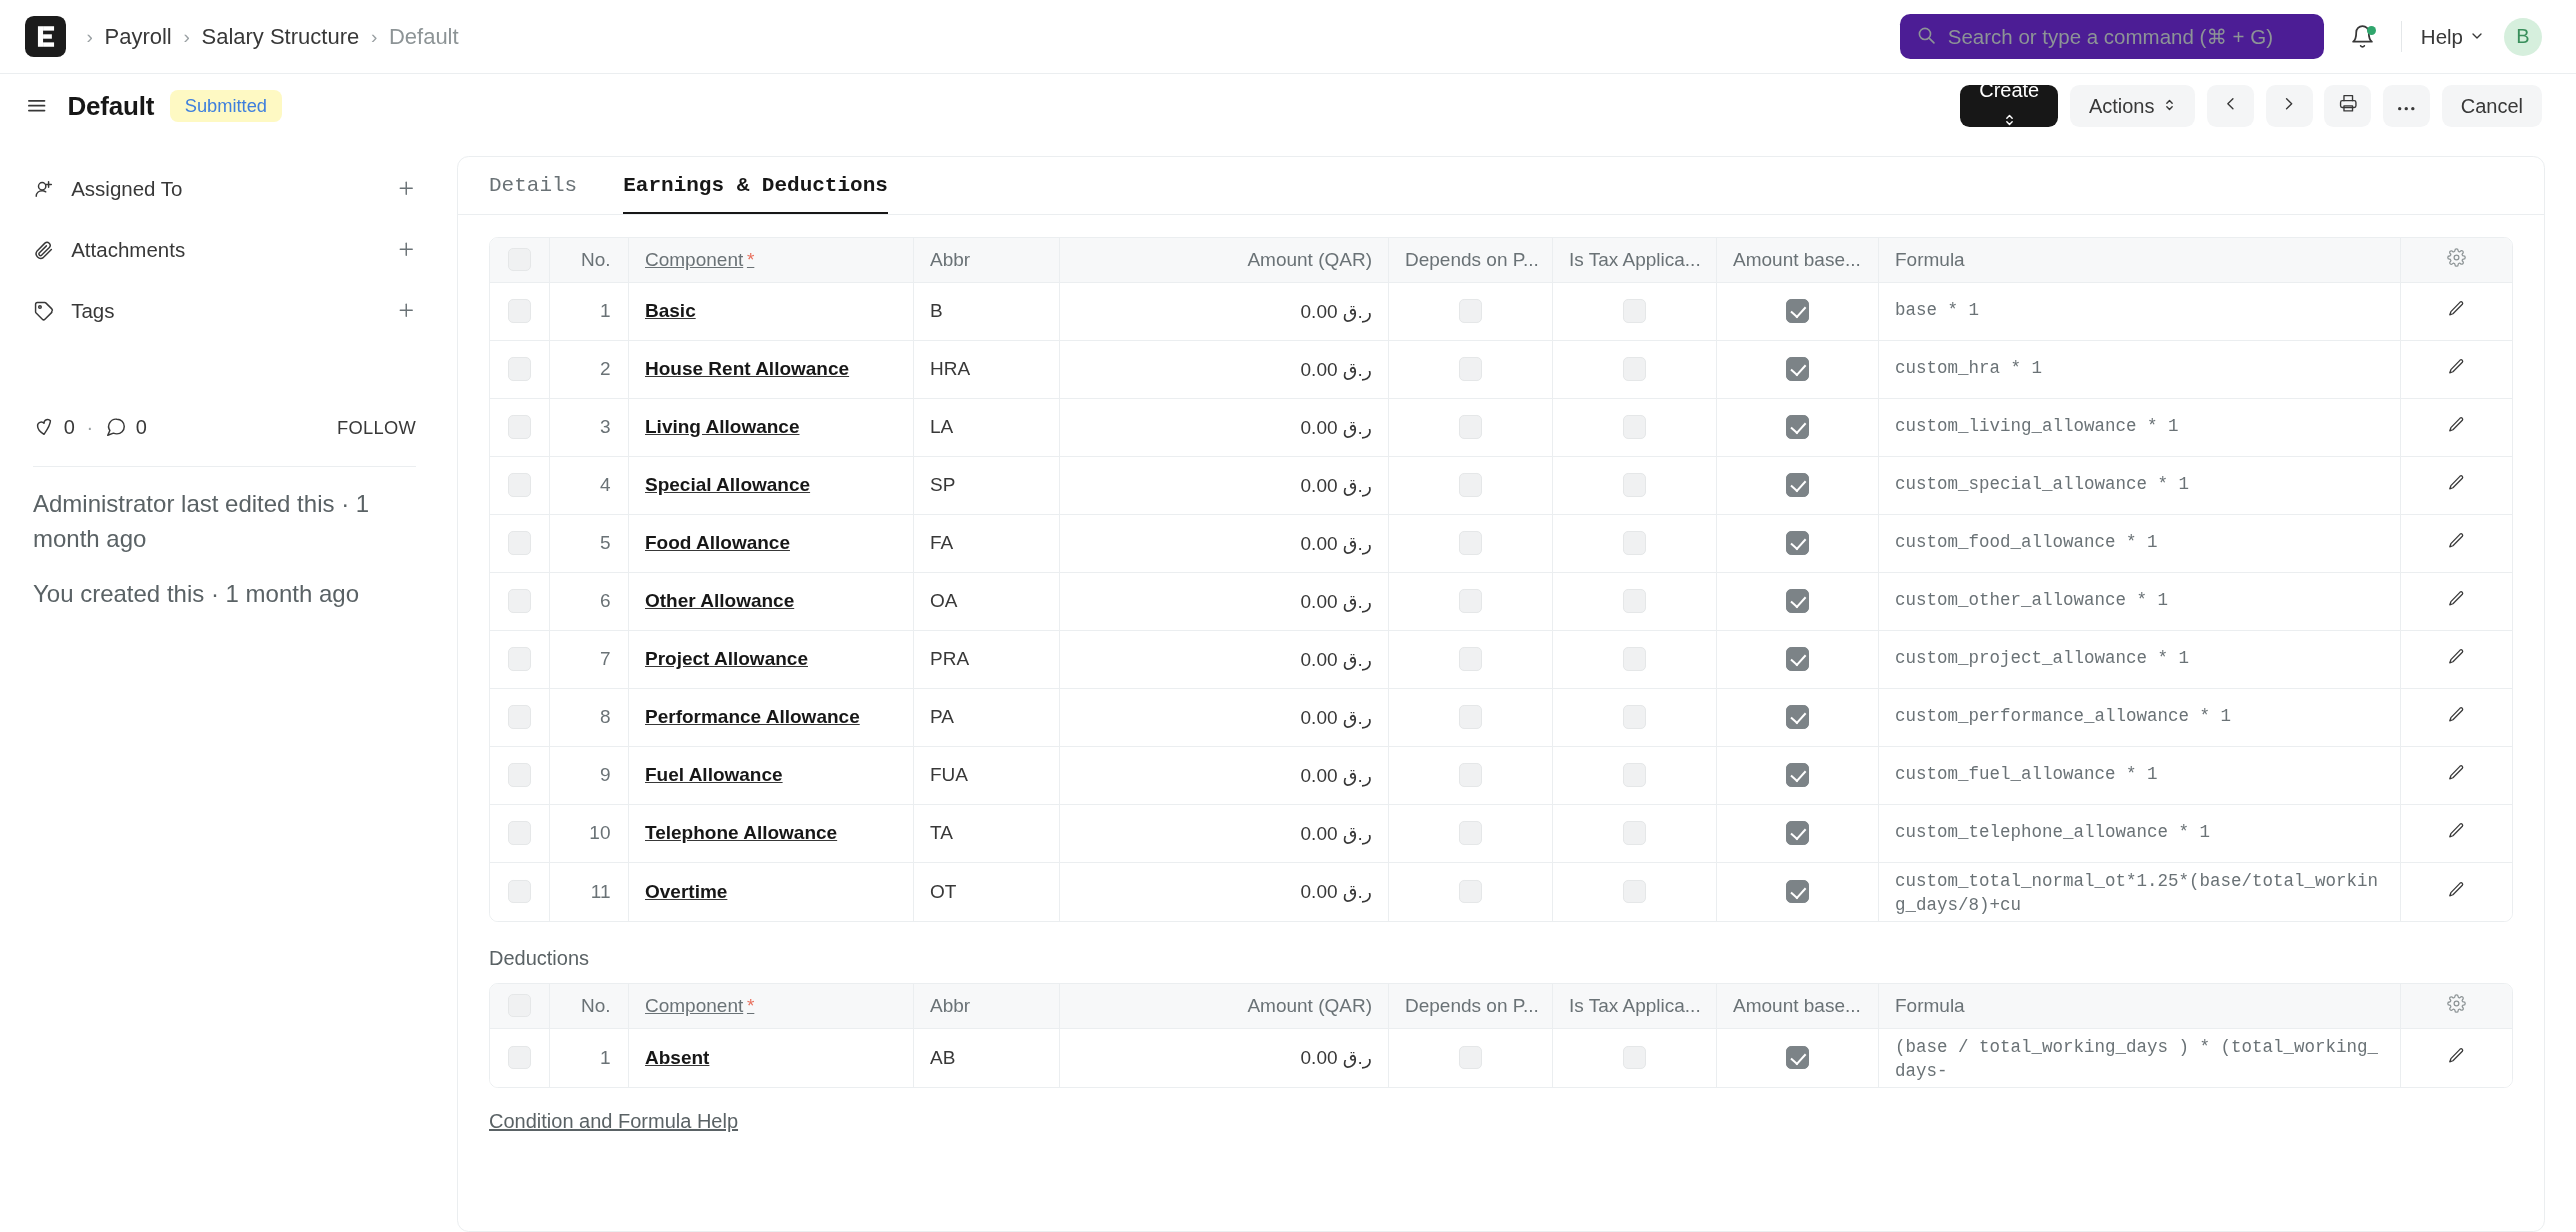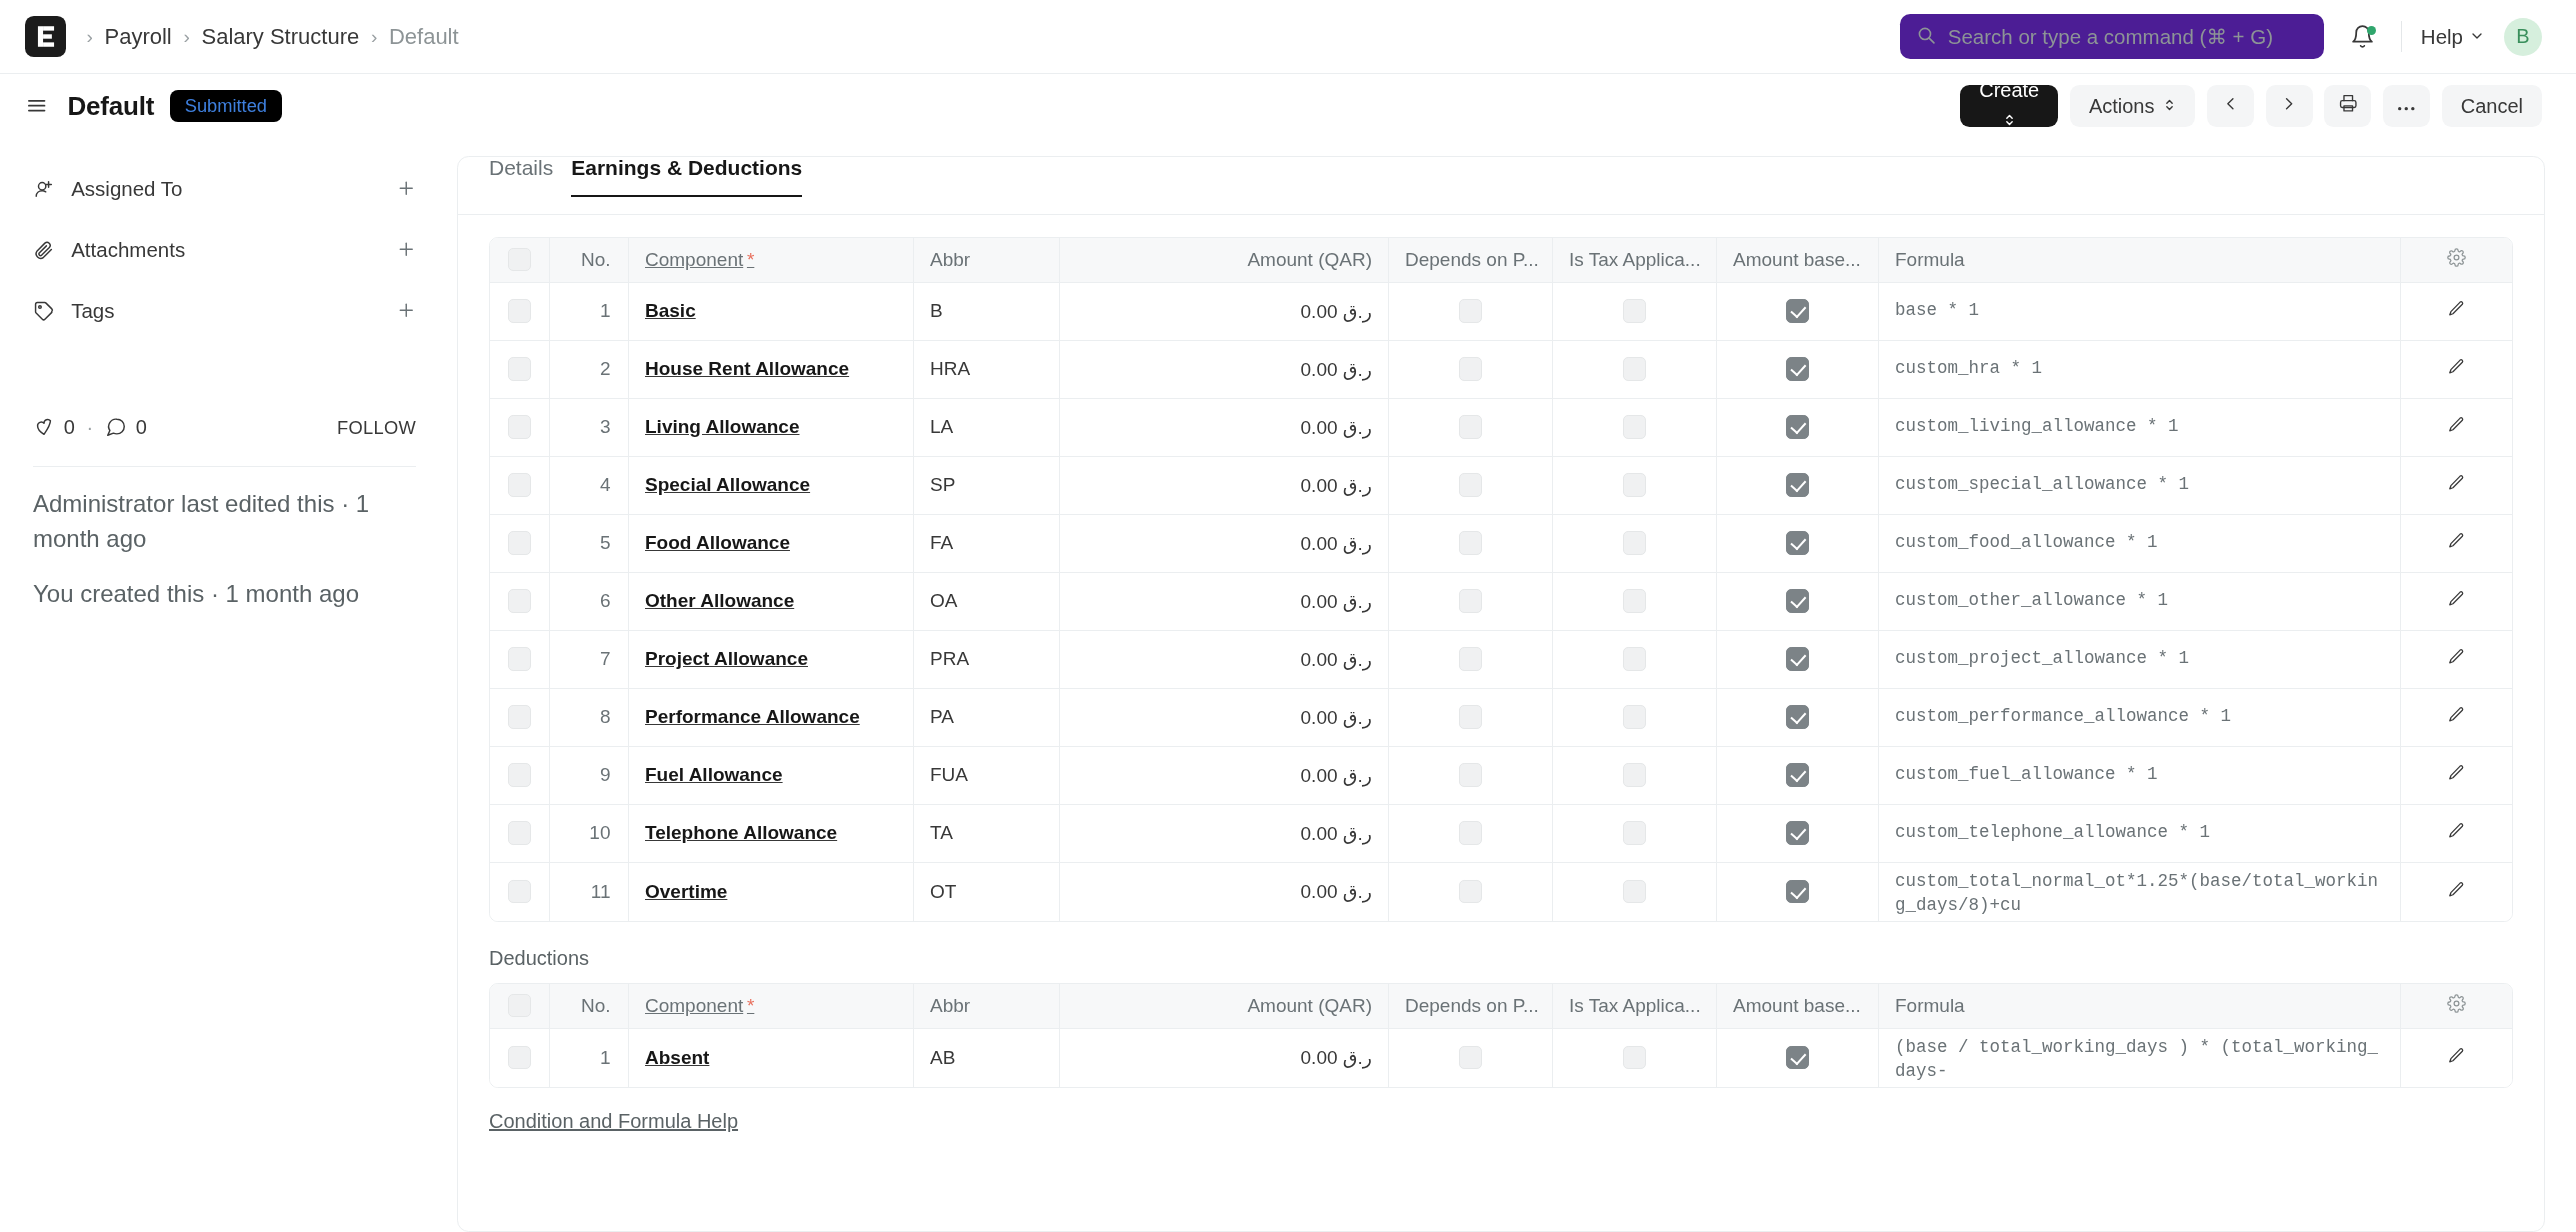--- a/index.html
+++ b/index.html
@@ -79,21 +79,21 @@
     padding: 0 34px 0 25px;
     background: #fff;
   }
   .menu-icon { margin-right: 19px; display:flex; cursor:pointer;}
   .doc-title {
     font-size: 26px; font-weight: bold; color: #171717;
     letter-spacing: -0.2px;
   }
   .badge-submitted {
     margin-left: 16px;
-    background: #000000; color: #3e7fdd;
+    background: #fef9c3; color: #3e7fdd;
     font-size: 18.3px;
     padding: 5.1px 14.6px; border-radius: 8px;
   }
   .head-actions {
     margin-left: auto;
     display: flex; align-items: center; gap: 11.7px;
   }
   .btn {
     height: 42px;
     background: #f4f5f6;
@@ -148,22 +148,23 @@
     background: #fff;
     border: 0.7px solid #ebeef0;
     border-radius: 11.7px;
     height: 100%;
     overflow: hidden;
   }
   .tabs {
     display: flex; align-items: flex-end;
     height: 58px;
     border-bottom: 0.7px solid #ebeef0;
-    padding: 17px 31px;
-    gap: 18px;
+    padding: 0 31px;
+    gap: 46px;
+    font-family: Liberation Mono, monospace;
   }
   .tab {
     font-size: 21px; color: #6a7276;
     padding-bottom: 14.6px;
     border-bottom: 2.2px solid transparent;
     cursor: pointer; white-space: nowrap;
   }
   .tab.active { color: #171717; font-weight: bold; border-bottom-color: #171717; }
 
   .card-body { padding: 22px 31px 0 31px; }

